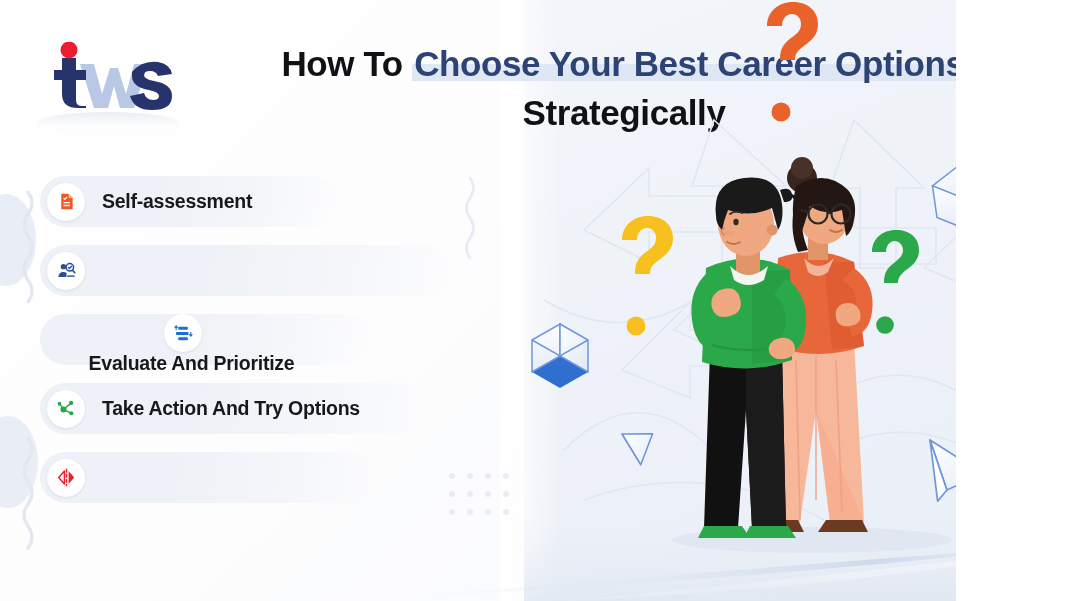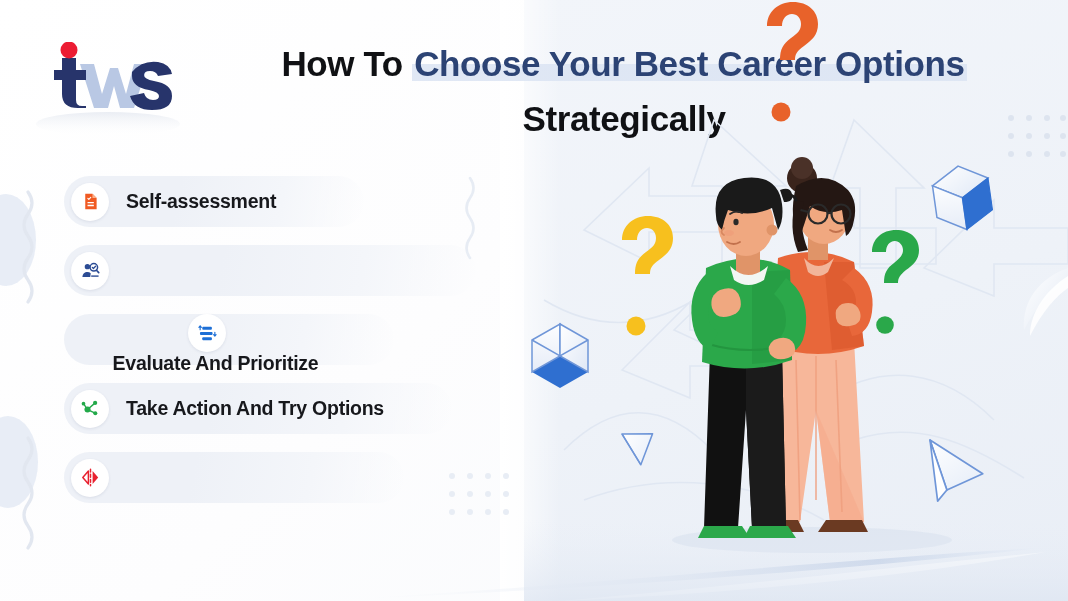--- a/index.html
+++ b/index.html
@@ -5,21 +5,21 @@
 <style>
   * { margin:0; padding:0; box-sizing:border-box; }
   html,body { width:1068px; height:601px; overflow:hidden; }
   body {
     font-family:"Liberation Sans", sans-serif;
     background:#ffffff;
     position:relative;
   }
   .stage {
     position:absolute; inset:0;
-    width:1068px; height:601px;
+    width:956px; height:601px;
     overflow:hidden;
     background:
       linear-gradient(135deg,#ffffff 0%,#fdfdfe 45%,#f7f9fc 100%);
   }
 
   
   .panel-tint {
     position:absolute; left:524px; top:0; width:544px; height:601px;
     background:linear-gradient(160deg,#f2f5fa 0%,#eef2f8 55%,#e9eef6 100%);
   }
@@ -34,31 +34,31 @@
   
   .logo { position:absolute; left:40px; top:42px; width:140px; height:72px; }
 
   
   .headline {
     position:absolute; left:214px; top:46px; width:820px;
     text-align:center;
     line-height:1.0;
   }
   .h-line1 { font-size:35px; font-weight:700; letter-spacing:-0.4px; white-space:nowrap; }
-  .h-line2 { font-size:35px; font-weight:700; letter-spacing:-0.4px; margin-top:20px; }
+  .h-line2 { font-size:35px; font-weight:700; letter-spacing:-0.4px; margin-top:14px; }
   .t-black { color:#101114; }
   .t-navy  {
     color:#2c4374;
     background:linear-gradient(180deg,rgba(255,255,255,0) 52%,rgba(219,228,243,.85) 52%,rgba(219,228,243,.85) 96%,rgba(255,255,255,0) 96%);
     padding:0 2px;
   }
 
   
   .steps {
-    position:absolute; left:64px; top:176px;
+    position:absolute; left:40px; top:176px;
     display:flex; flex-direction:column; gap:18px;
   }
   .step {
     position:relative;
     display:flex; align-items:center;
     height:51px;
     padding:0 34px 0 7px;
     border-radius:26px;
     background:linear-gradient(100deg,#eef1f7 0%,#eef1f7 38%,#f4f6fa 72%,rgba(248,250,252,0) 100%);
     width:max-content;

